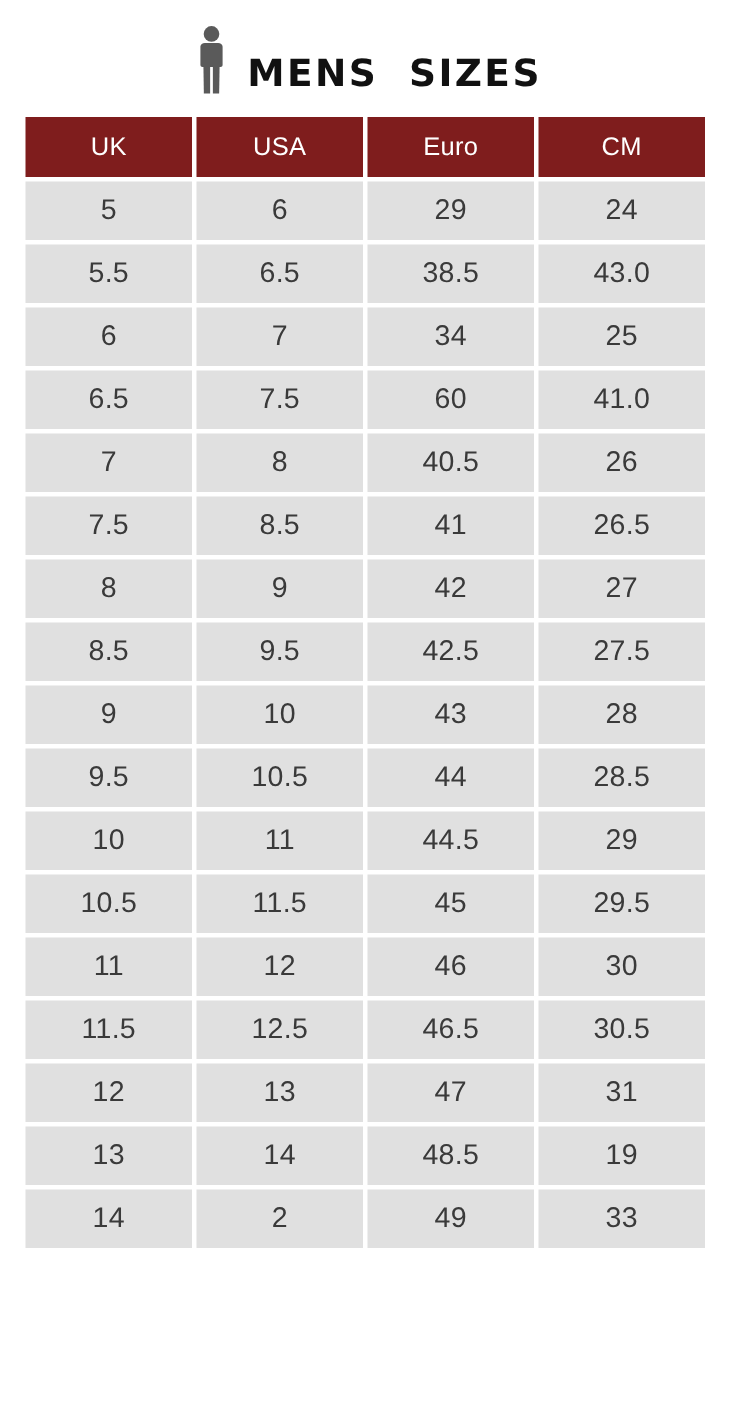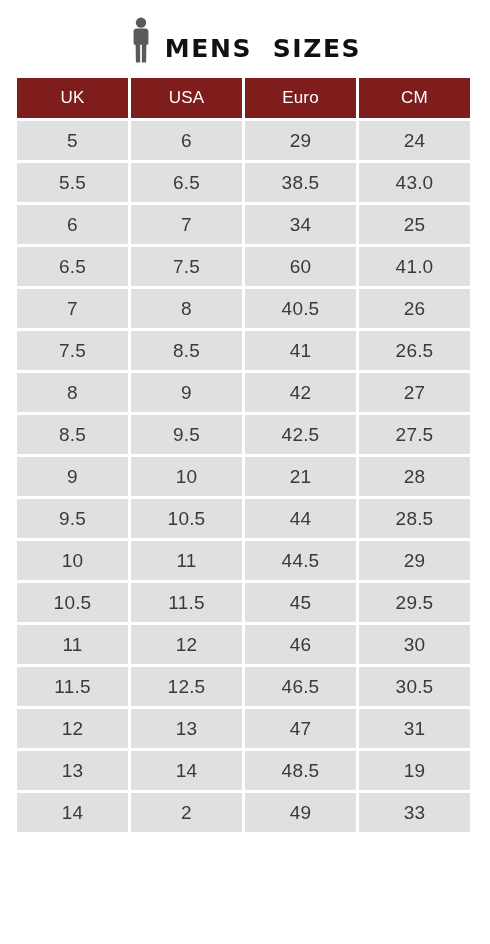--- a/index.html
+++ b/index.html
@@ -164,21 +164,21 @@
         </tr>
         <tr>
           <td>8.5</td>
           <td>9.5</td>
           <td>42.5</td>
           <td>27.5</td>
         </tr>
         <tr>
           <td>9</td>
           <td>10</td>
-          <td>21</td>
+          <td>43</td>
           <td>28</td>
         </tr>
         <tr>
           <td>9.5</td>
           <td>10.5</td>
           <td>44</td>
           <td>28.5</td>
         </tr>
         <tr>
           <td>10</td>

